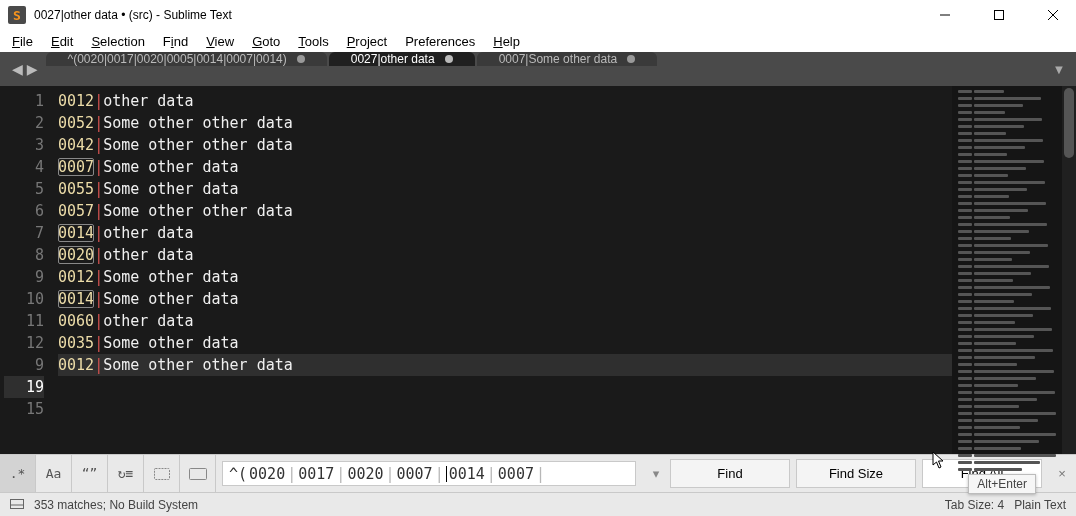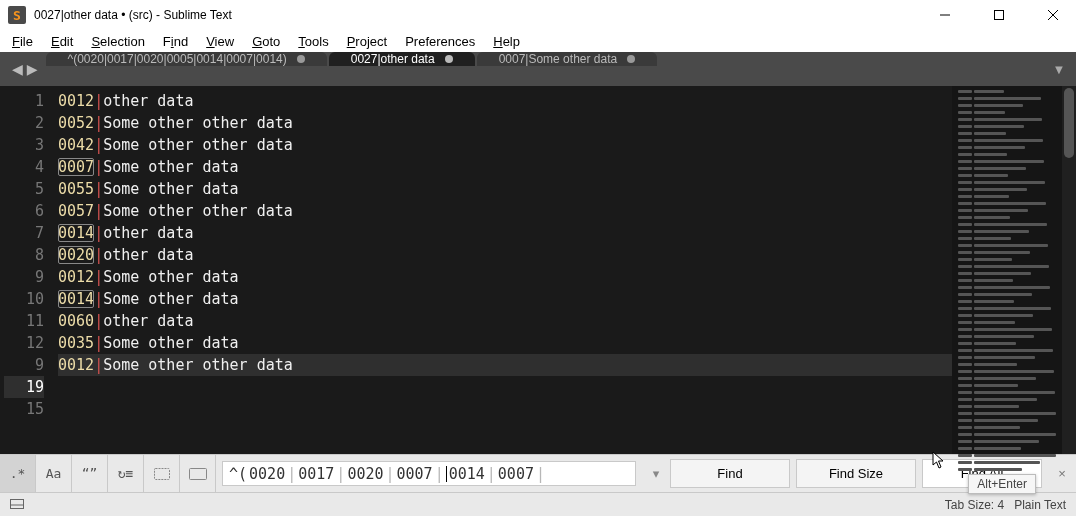--- a/index.html
+++ b/index.html
@@ -444,20 +444,21 @@
     <div class="find-close">×</div>
   </div>
 
   <div class="statusbar">
     <span class="panel-icon">
       <svg viewBox="0 0 14 10">
           <rect x="0.5" y="0.5" width="13" height="9" fill="none" stroke="#666"></rect>
           <line x1="0.5" y1="6" x2="13.5" y2="6" stroke="#666"></line>
         </svg>
     </span>
+    <span>353 matches; No Build System</span>
     <span class="status-spacer"></span>
     <span>Tab Size: 4</span>
     <span>Plain Text</span>
   </div>
 
   <div class="tooltip">Alt+Enter</div>
   <div class="cursor-pointer">
     <svg width="14" height="18" viewBox="0 0 14 18">
         <path d="M1 1 L1 14 L4.5 11 L7 17 L9 16 L6.5 10 L11 10 Z" fill="#fff" stroke="#000" stroke-width="1"></path>
       </svg>

